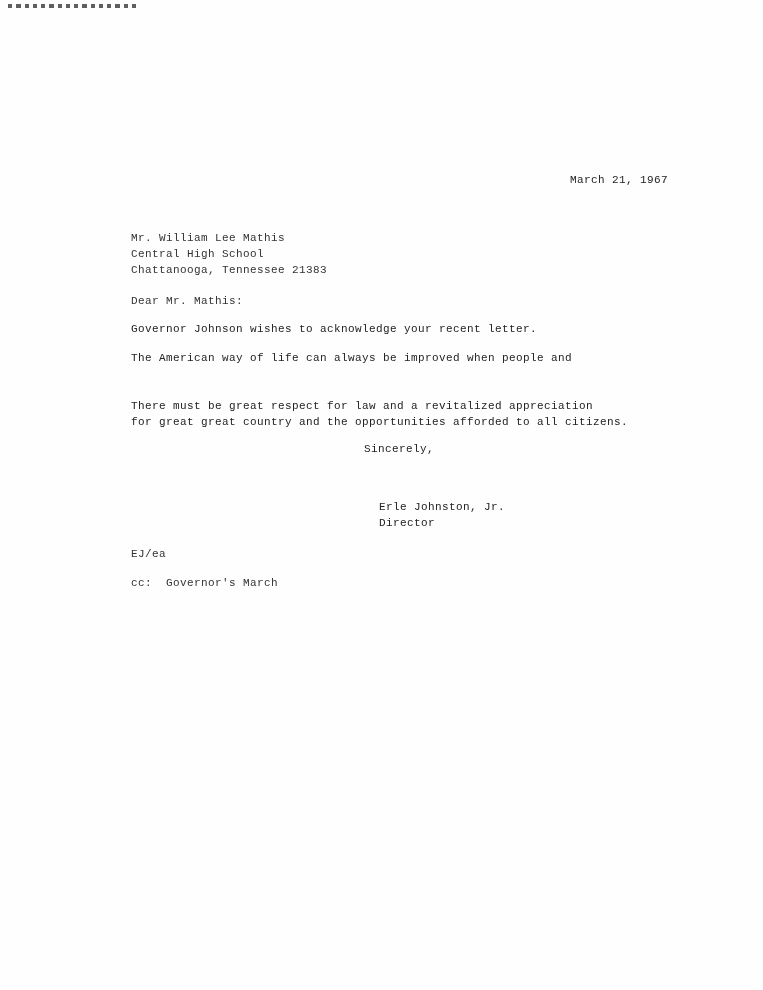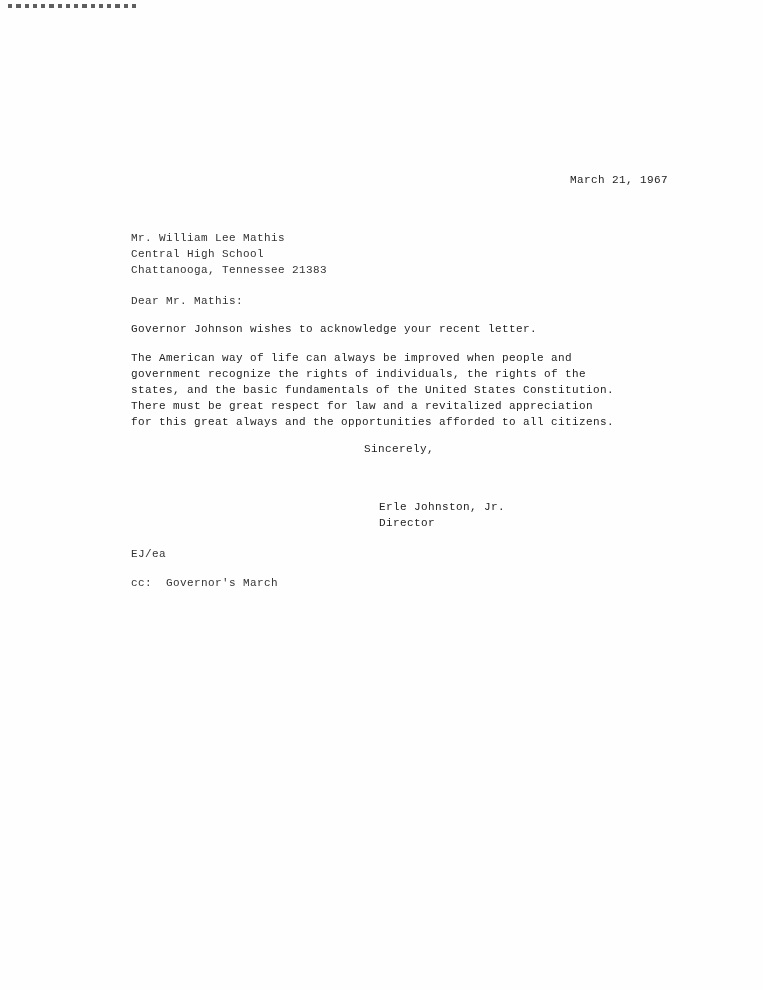--- a/index.html
+++ b/index.html
@@ -153,24 +153,22 @@
 
     <div class="line addr addr-1 faded">Mr. William Lee Mathis</div>
     <div class="line addr addr-2 faded">Central High School</div>
     <div class="line addr addr-3 faded">Chattanooga, Tennessee 21383</div>
 
     <div class="line salutation faded">Dear Mr. Mathis:</div>
 
     <div class="line para2 para2-1">The American way of life can always be improved when people and</div>
 
     <div class="line para1">Governor Johnson wishes to acknowledge your recent letter.</div>
-    <div class="line para2 para2-2">government recognize the rights of individuals, the rights of the</div>
-    <div class="line para2 para2-3">states, and the basic fundamentals of the United States Constitution.</div>
     <div class="line para2 para2-4">There must be great respect for law and a revitalized appreciation</div>
-    <div class="line para2 para2-5">for this great always and the opportunities afforded to all citizens.</div>
+    <div class="line para2 para2-5">for great great country and the opportunities afforded to all citizens.</div>
 
     <div class="line closing">Sincerely,</div>
 
     <div class="line signer-name">Erle Johnston, Jr.</div>
     <div class="line signer-title">Director</div>
 
     <div class="line initials faded">EJ/ea</div>
 
     <div class="line cc faded">cc:  Governor's March</div>
 

